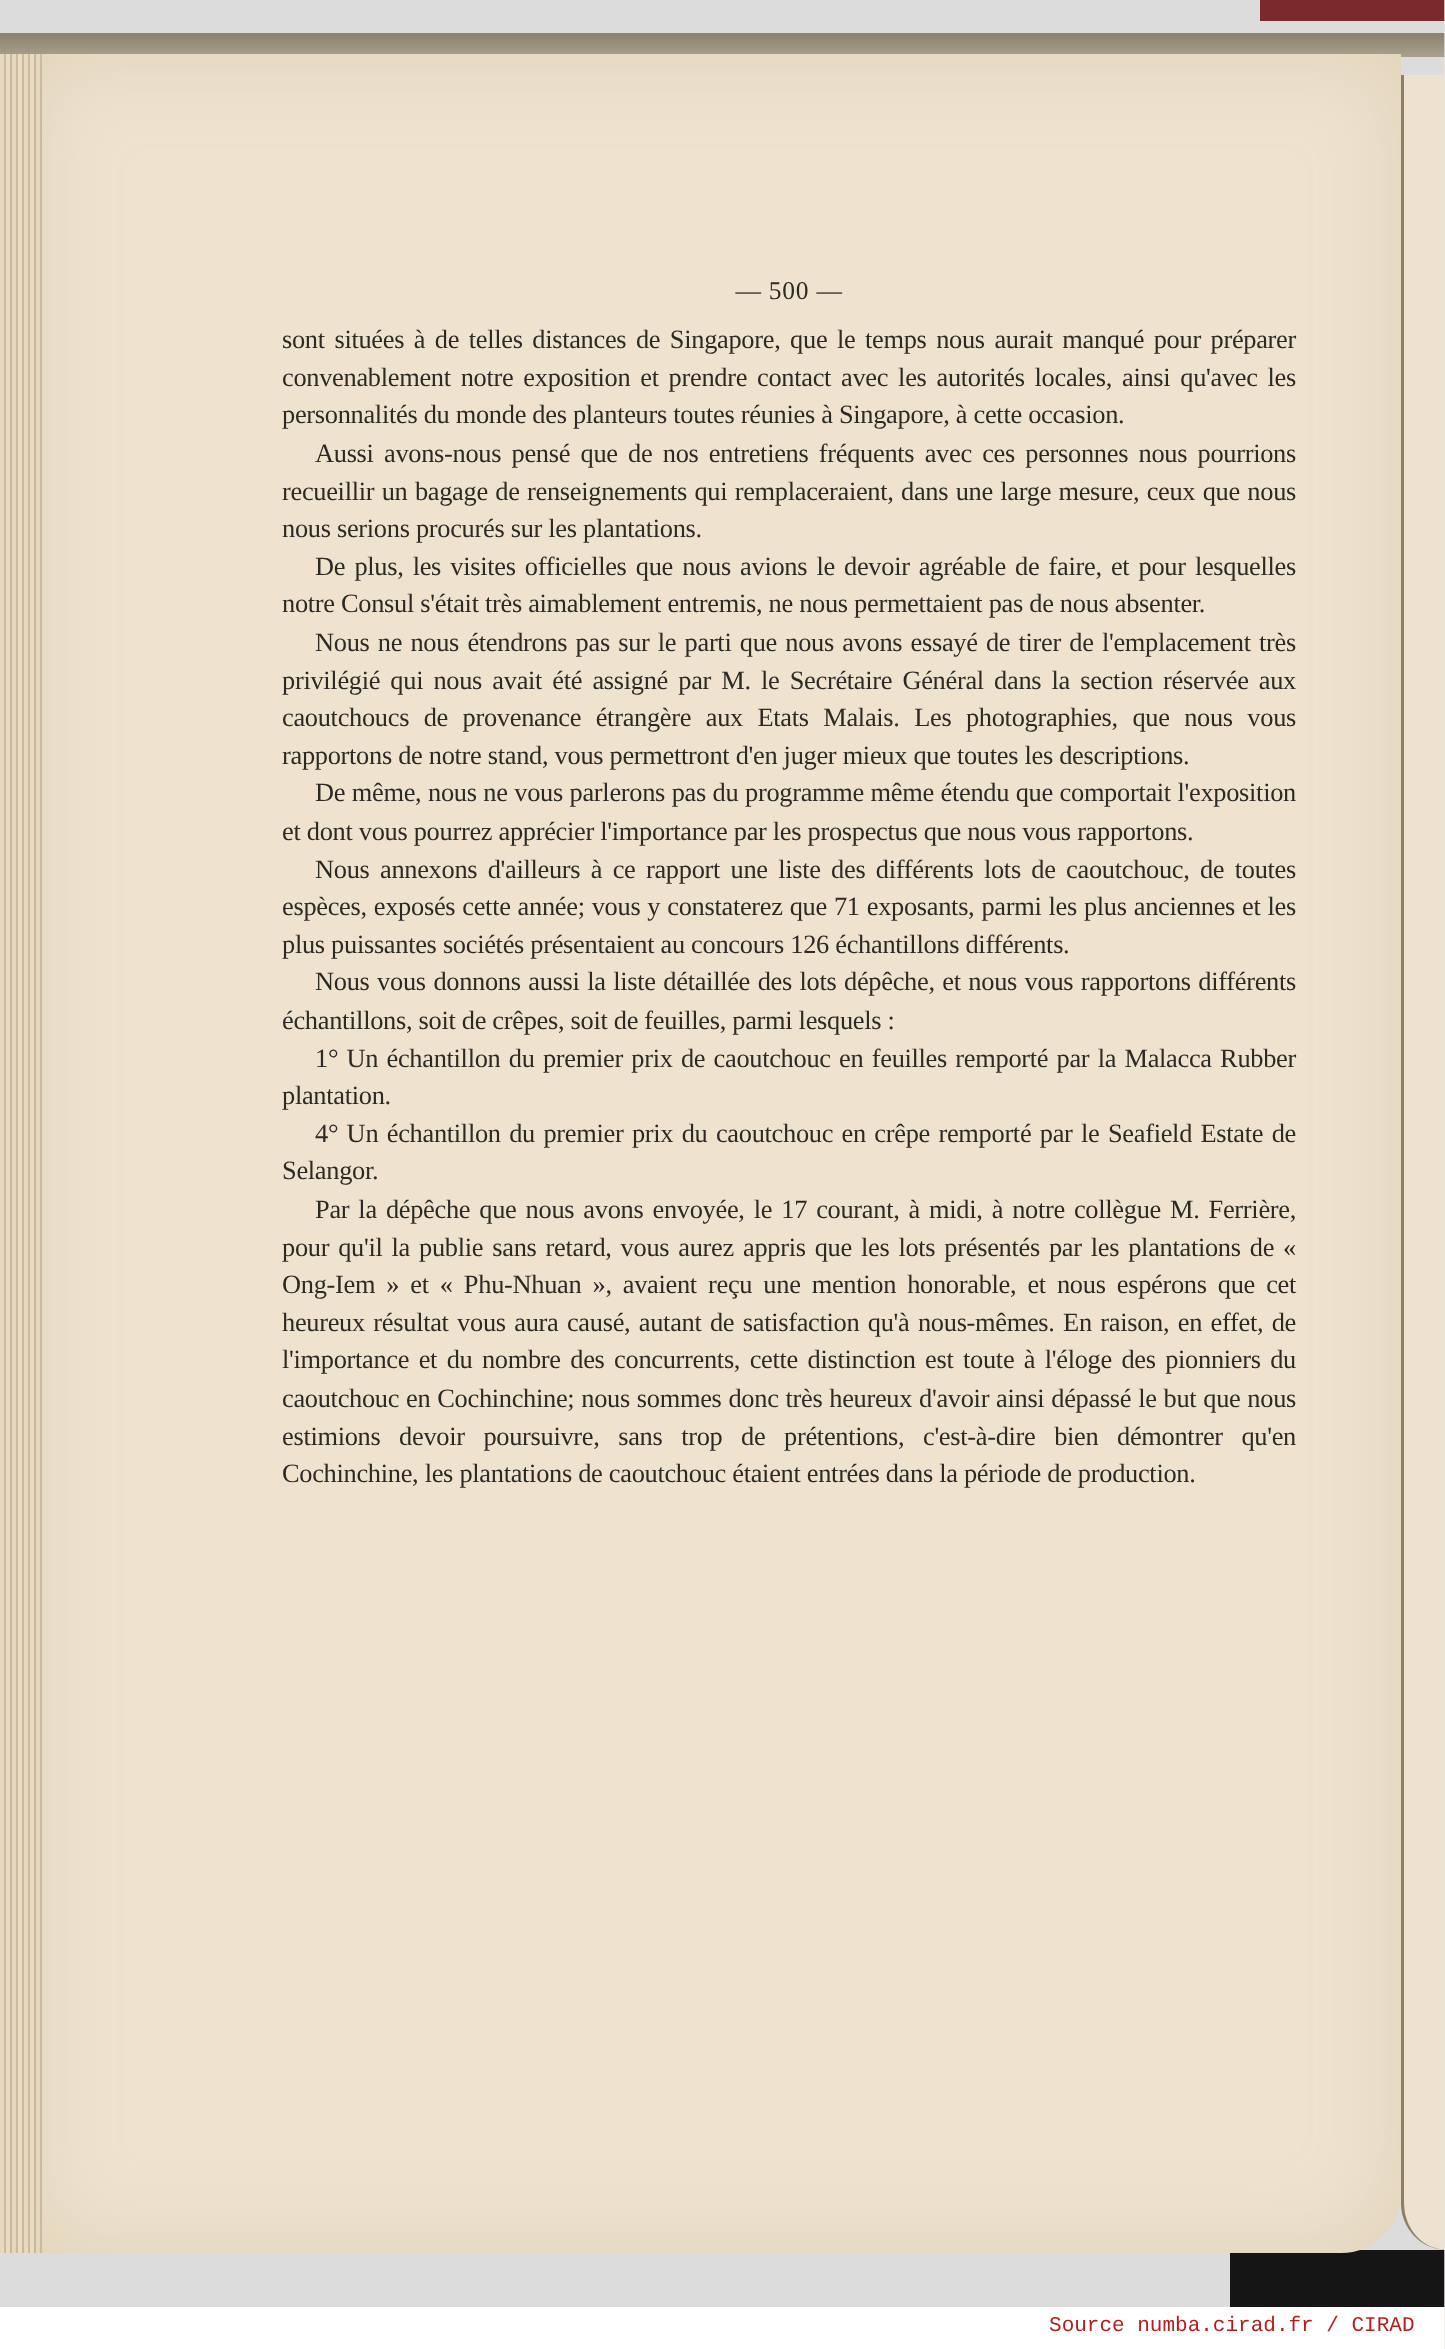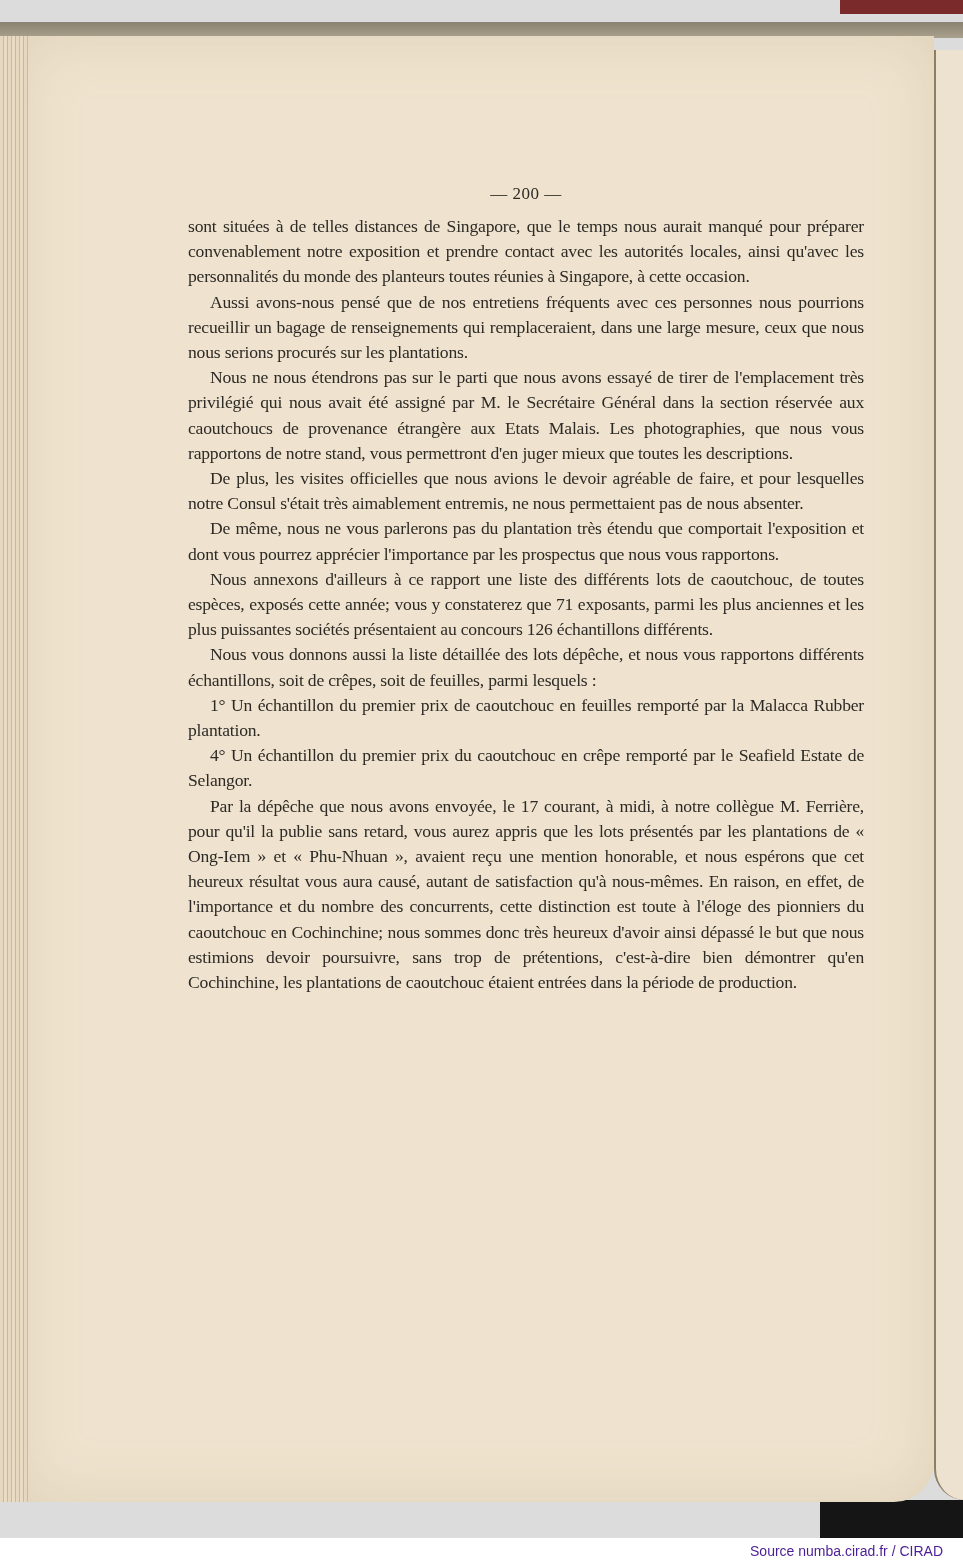--- a/index.html
+++ b/index.html
@@ -65,43 +65,43 @@
       line-height: 25.2px;
       text-align: justify;
       text-indent: 22px;
       margin: 0;
       font-stretch: condensed;
       letter-spacing: -0.2px;
     }
     .para.first { text-indent: 0; }
     .source {
       position: absolute; right: 20px; top: 1543px;
-      font-family: Liberation Sans, sans-serif;
+      font-family: Liberation Mono, monospace;
       font-size: 14px;
-      color: #4c1d95;
+      color: #b91c1c;
     }
   </style>
 </head>
 <body>
 
 <div class="scan">
   <div class="top-shadow"></div>
   <div class="binding-top"></div>
   <div class="binding-bottom"></div>
   <div class="next-page"></div>
   <div class="page"></div>
   <div class="page-edges"></div>
 
   <div class="content">
-    <div class="folio">— 200 —</div>
+    <div class="folio">— 500 —</div>
     <p class="para first">sont situées à de telles distances de Singapore, que le temps nous aurait manqué pour préparer convenablement notre exposition et prendre contact avec les autorités locales, ainsi qu'avec les personnalités du monde des planteurs toutes réunies à Singapore, à cette occasion.</p>
     <p class="para">Aussi avons-nous pensé que de nos entretiens fréquents avec ces personnes nous pourrions recueillir un bagage de renseignements qui remplaceraient, dans une large mesure, ceux que nous nous serions procurés sur les plantations.</p>
+    <p class="para">De plus, les visites officielles que nous avions le devoir agréable de faire, et pour lesquelles notre Consul s'était très aimablement entremis, ne nous permettaient pas de nous absenter.</p>
     <p class="para">Nous ne nous étendrons pas sur le parti que nous avons essayé de tirer de l'emplacement très privilégié qui nous avait été assigné par M. le Secrétaire Général dans la section réservée aux caoutchoucs de provenance étrangère aux Etats Malais. Les photographies, que nous vous rapportons de notre stand, vous permettront d'en juger mieux que toutes les descriptions.</p>
-    <p class="para">De plus, les visites officielles que nous avions le devoir agréable de faire, et pour lesquelles notre Consul s'était très aimablement entremis, ne nous permettaient pas de nous absenter.</p>
-    <p class="para">De même, nous ne vous parlerons pas du plantation très étendu que comportait l'exposition et dont vous pourrez apprécier l'importance par les prospectus que nous vous rapportons.</p>
+    <p class="para">De même, nous ne vous parlerons pas du programme même étendu que comportait l'exposition et dont vous pourrez apprécier l'importance par les prospectus que nous vous rapportons.</p>
     <p class="para">Nous annexons d'ailleurs à ce rapport une liste des différents lots de caoutchouc, de toutes espèces, exposés cette année; vous y constaterez que 71 exposants, parmi les plus anciennes et les plus puissantes sociétés présentaient au concours 126 échantillons différents.</p>
     <p class="para">Nous vous donnons aussi la liste détaillée des lots dépêche, et nous vous rapportons différents échantillons, soit de crêpes, soit de feuilles, parmi lesquels :</p>
     <p class="para">1° Un échantillon du premier prix de caoutchouc en feuilles remporté par la Malacca Rubber plantation.</p>
     <p class="para">4° Un échantillon du premier prix du caoutchouc en crêpe remporté par le Seafield Estate de Selangor.</p>
     <p class="para">Par la dépêche que nous avons envoyée, le 17 courant, à midi, à notre collègue M. Ferrière, pour qu'il la publie sans retard, vous aurez appris que les lots présentés par les plantations de « Ong-Iem » et « Phu-Nhuan », avaient reçu une mention honorable, et nous espérons que cet heureux résultat vous aura causé, autant de satisfaction qu'à nous-mêmes. En raison, en effet, de l'importance et du nombre des concurrents, cette distinction est toute à l'éloge des pionniers du caoutchouc en Cochinchine; nous sommes donc très heureux d'avoir ainsi dépassé le but que nous estimions devoir poursuivre, sans trop de prétentions, c'est-à-dire bien démontrer qu'en Cochinchine, les plantations de caoutchouc étaient entrées dans la période de production.</p>
   </div>
 </div>
 
 <div class="source">Source numba.cirad.fr / CIRAD</div>
 

